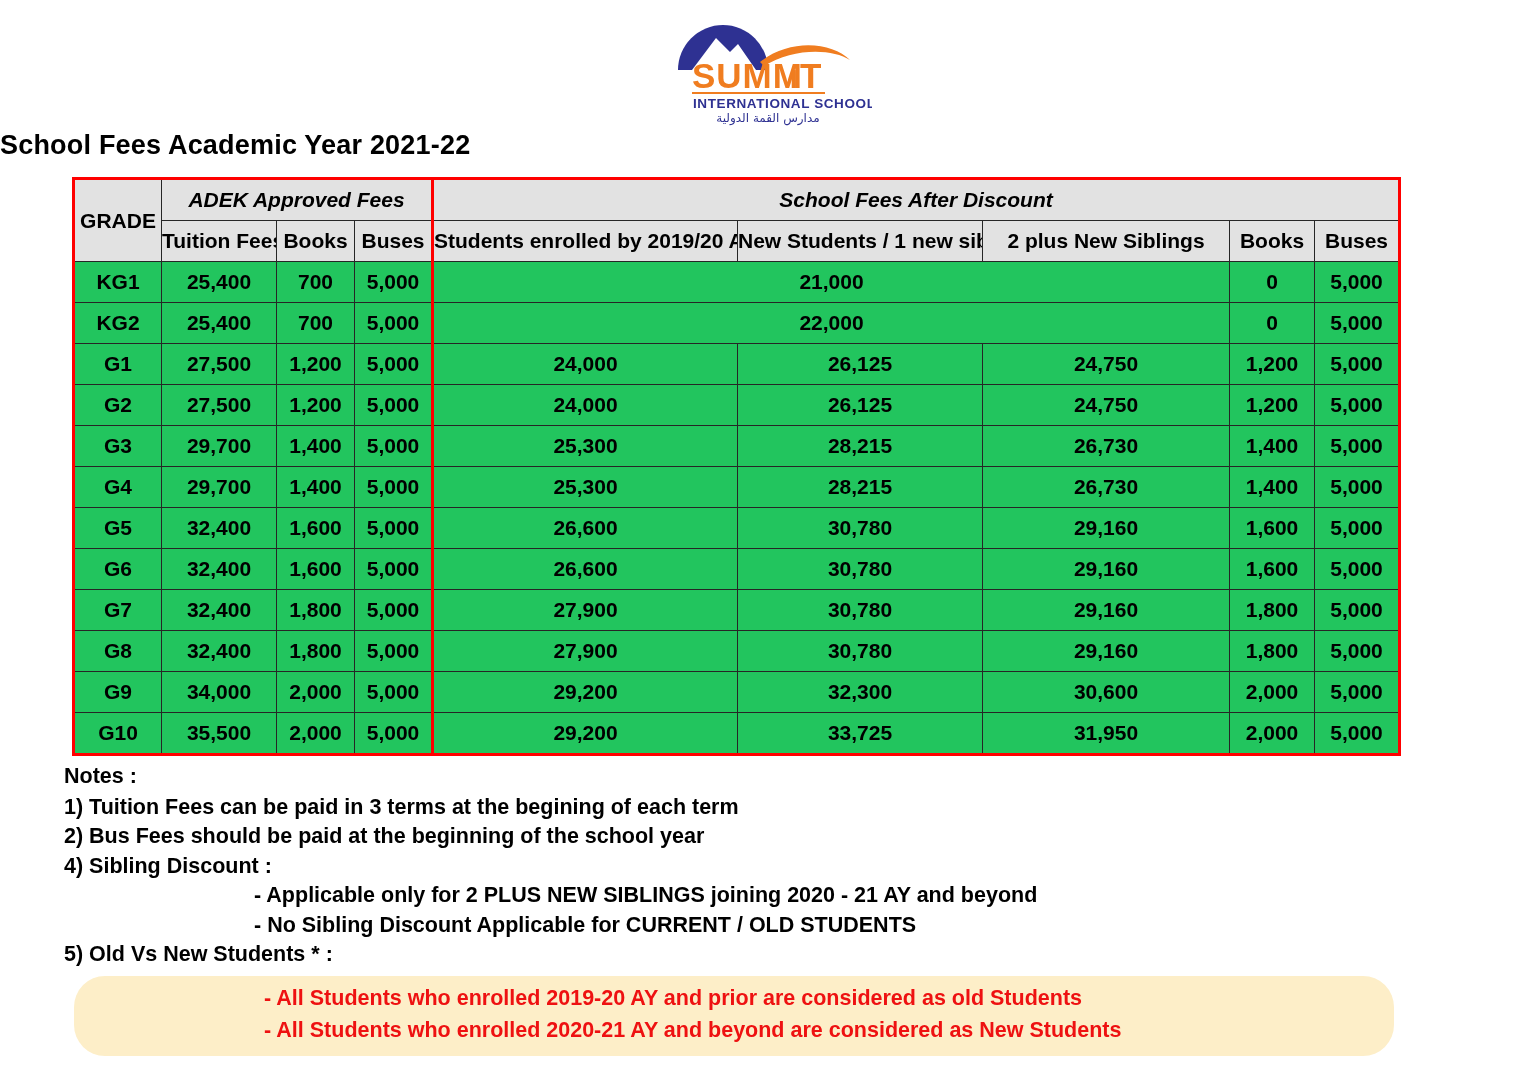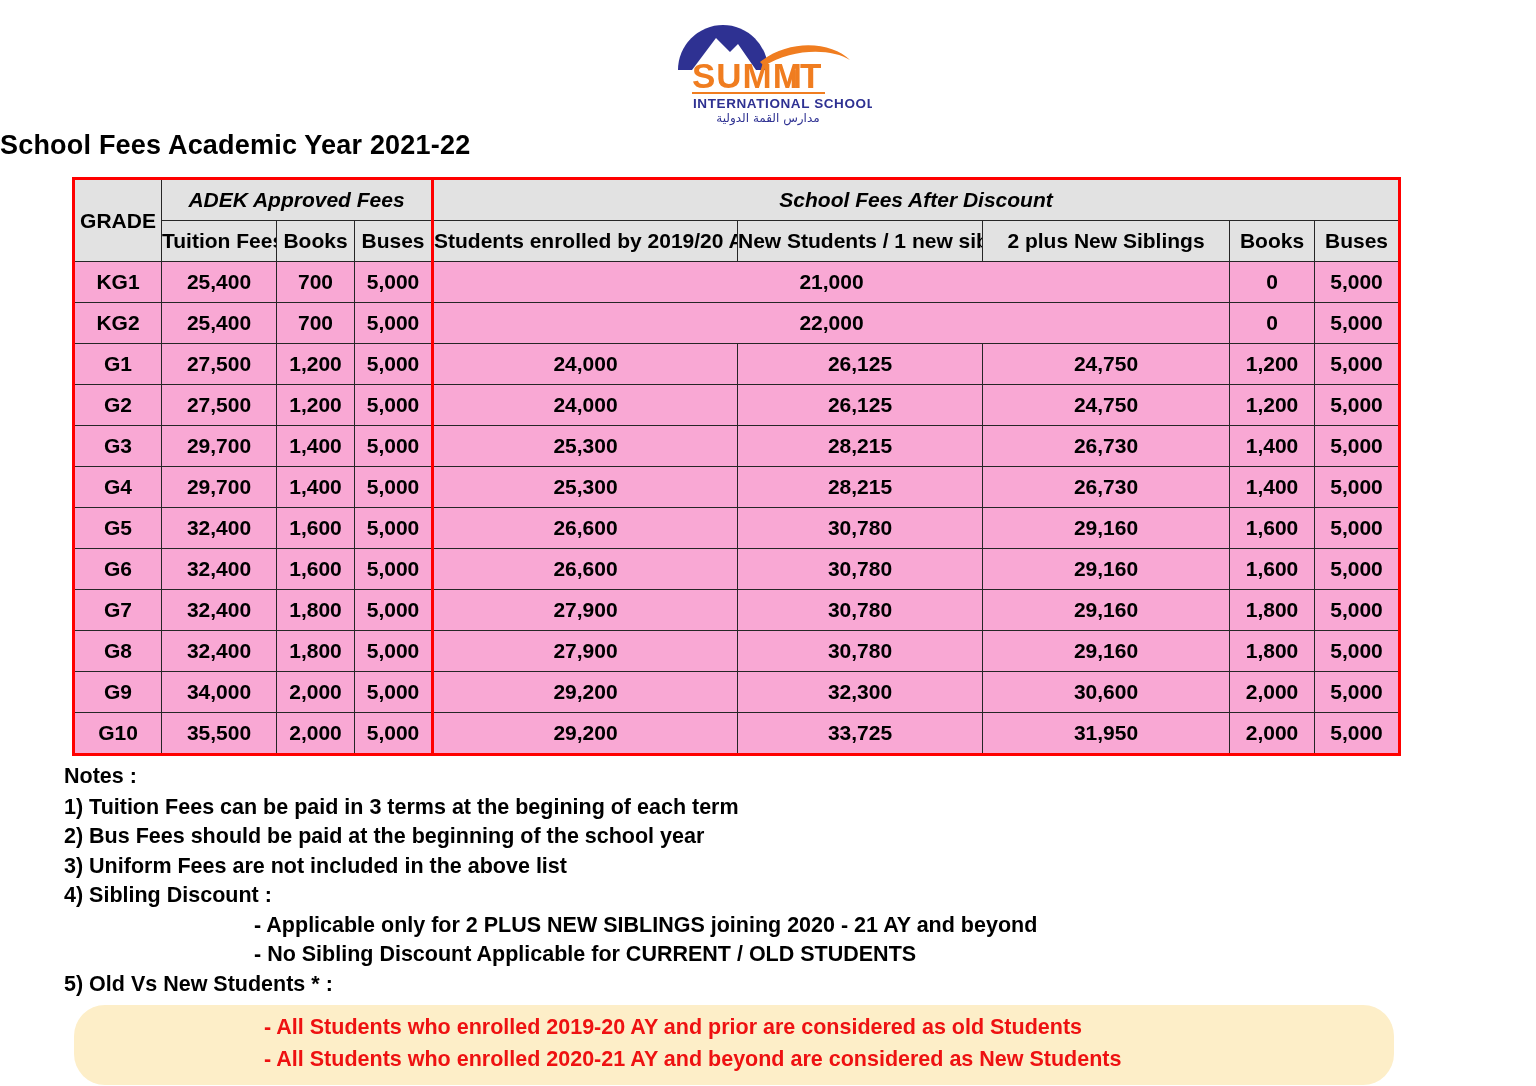--- a/index.html
+++ b/index.html
@@ -43,21 +43,21 @@
 
   
   #table-wrap {
     margin-top: 16px;
     padding-left: 72px;
   }
   table.fees {
     border-collapse: collapse;
     table-layout: fixed;
     width: 1298px;
-    background: #f9a8d4;
+    background: #22c55e;
   }
   table.fees td, table.fees th {
     border: 1.6px solid #262626;
     font-size: 21px;
     font-weight: bold;
     text-align: center;
     padding: 0;
     height: 40px;
     line-height: 40px;
     white-space: nowrap;
@@ -314,21 +314,20 @@
           <td class="red-right red-bot">5,000</td>
         </tr>
       </tbody>
   </table>
 </div>
 
 <div id="notes">
   <div class="note-line note-title">Notes :</div>
   <div class="note-line">1) Tuition Fees can be paid in 3 terms at the begining of each term</div>
   <div class="note-line">2) Bus Fees should be paid at the beginning of the school year</div>
-  <div class="note-line">3) Uniform Fees are not included in the above list</div>
   <div class="note-line">4) Sibling Discount :</div>
   <div class="note-line note-indent">- Applicable only for 2 PLUS NEW SIBLINGS joining 2020 - 21 AY and beyond</div>
   <div class="note-line note-indent">- No Sibling Discount Applicable for CURRENT / OLD STUDENTS</div>
   <div class="note-line">5) Old Vs New Students * :</div>
 
   <div id="highlight-box">
     <div class="note-red">- All Students who enrolled 2019-20 AY and prior are considered as old Students</div>
     <div class="note-red">- All Students who enrolled 2020-21 AY and beyond are considered as New Students</div>
   </div>
 </div>

